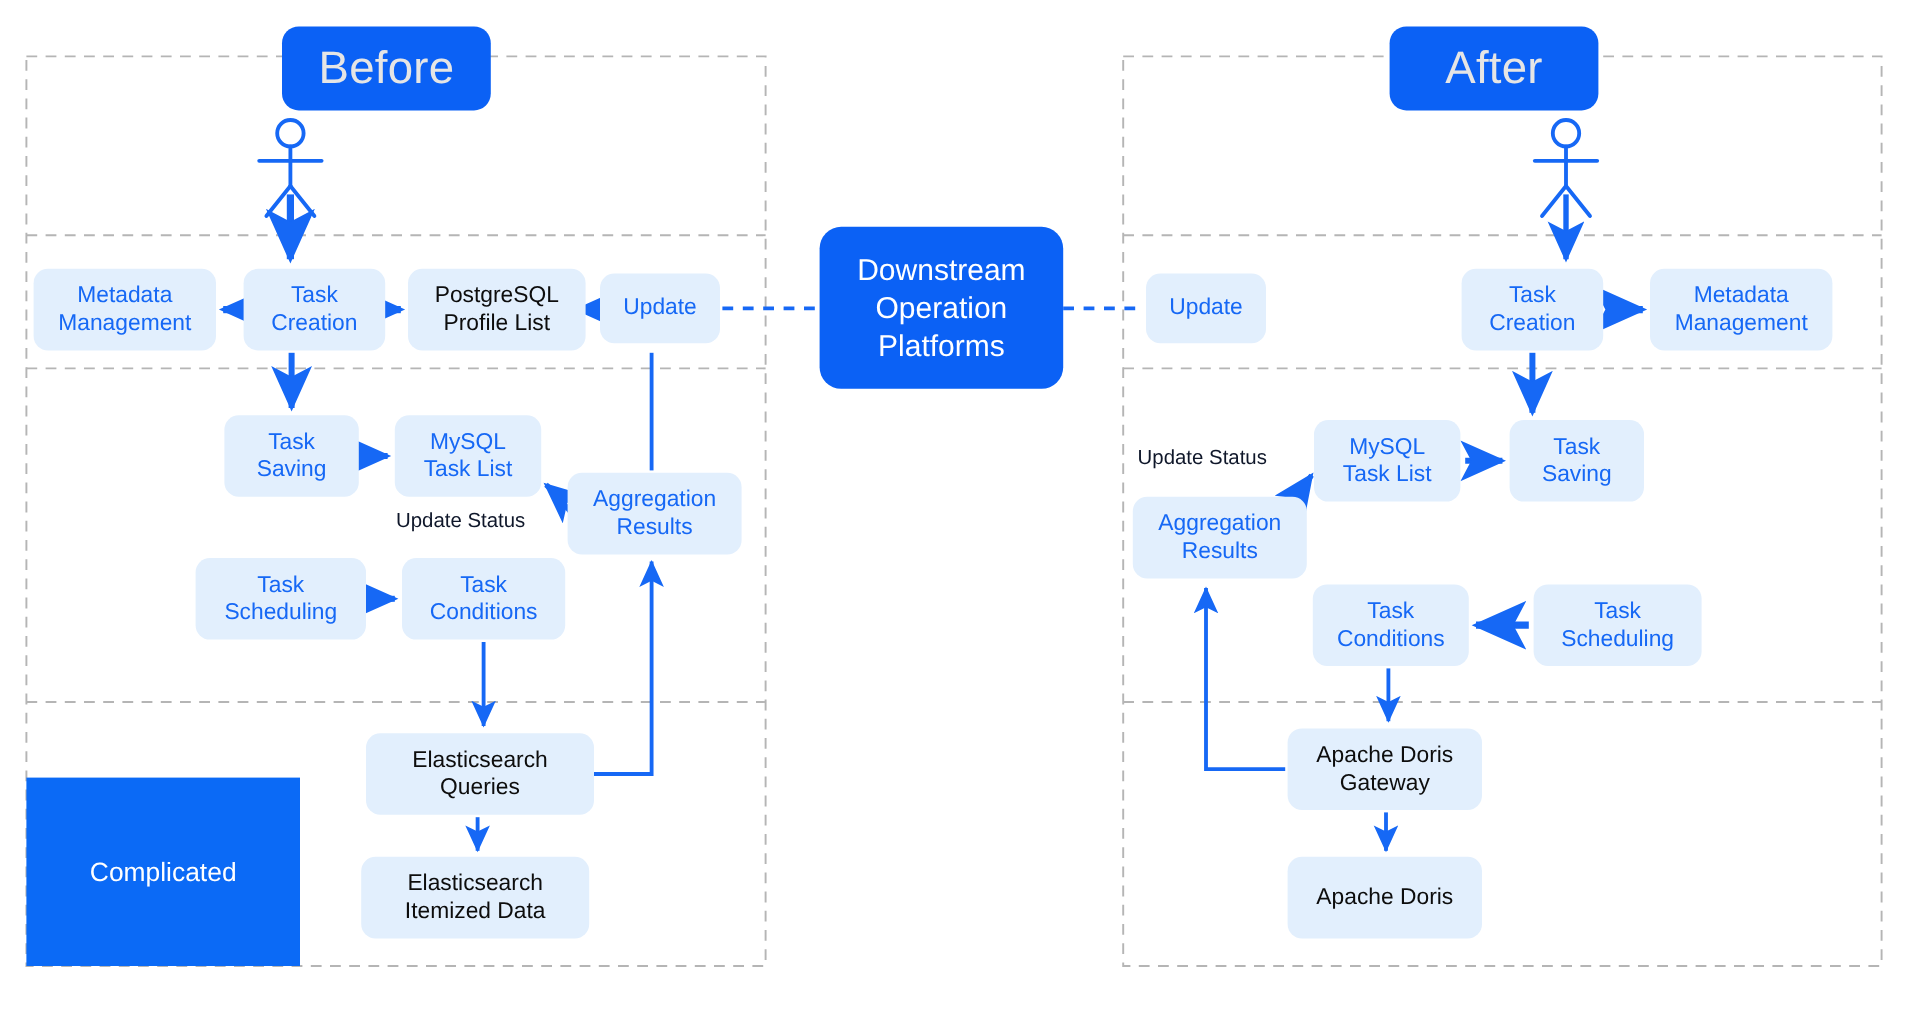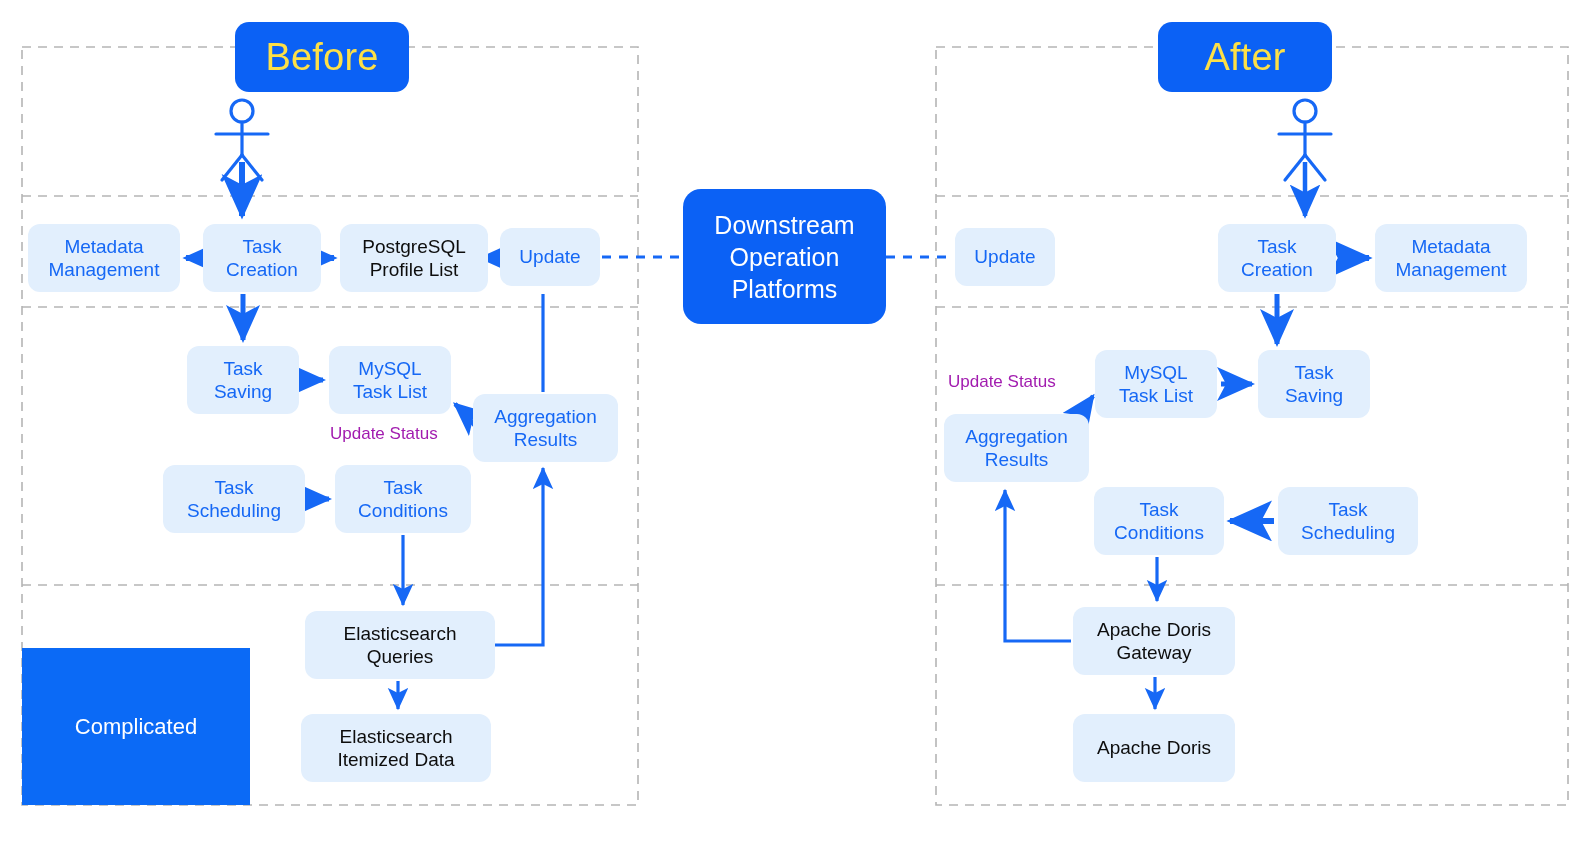--- a/index.html
+++ b/index.html
@@ -9,31 +9,31 @@
   svg.layer{position:absolute;left:0;top:0;width:1596px;height:858px;pointer-events:none;}
 
   .node{position:absolute;box-sizing:border-box;display:flex;align-items:center;
         justify-content:center;text-align:center;border-radius:12px;
         background:#e2effd;color:#1668f5;font-size:19px;line-height:1.22;
         padding:4px 6px;}
   .node.dark{color:#0d0d0d;}
   .node .lbl{display:block;white-space:pre-line;}
 
   .hdr{position:absolute;box-sizing:border-box;display:flex;align-items:center;
-       justify-content:center;text-align:center;background:#0b61f5;color:#fde047;
+       justify-content:center;text-align:center;background:#0b61f5;color:#e5e5e5;
        border-radius:14px;font-size:38px;letter-spacing:.2px;z-index:6;}
   .bigsquare{position:absolute;box-sizing:border-box;display:flex;align-items:center;
        justify-content:center;text-align:center;background:#0b6af6;color:#ffffff;
        font-size:22px;border-radius:0;z-index:4;}
   .center-box{position:absolute;box-sizing:border-box;display:flex;align-items:center;
        justify-content:center;text-align:center;background:#0b61f5;color:#ffffff;
        border-radius:18px;font-size:25px;line-height:1.28;z-index:5;}
   .center-box .lbl{white-space:pre-line;}
 
-  .statuslbl{position:absolute;color:#a21caf;font-size:17px;white-space:nowrap;z-index:3;}
+  .statuslbl{position:absolute;color:#0f172a;font-size:17px;white-space:nowrap;z-index:3;}
 </style>
 </head>
 <body>
 
 <div id="stage">
 
   <svg class="layer" viewBox="0 0 1596 858">
     <defs>
       <marker id="ah" markerWidth="9" markerHeight="9" refX="6.6" refY="3.2" orient="auto" markerUnits="strokeWidth">
         <path d="M0,0 L7,3.2 L0,6.4 L1.6,3.2 Z" fill="#1668f5"></path>

